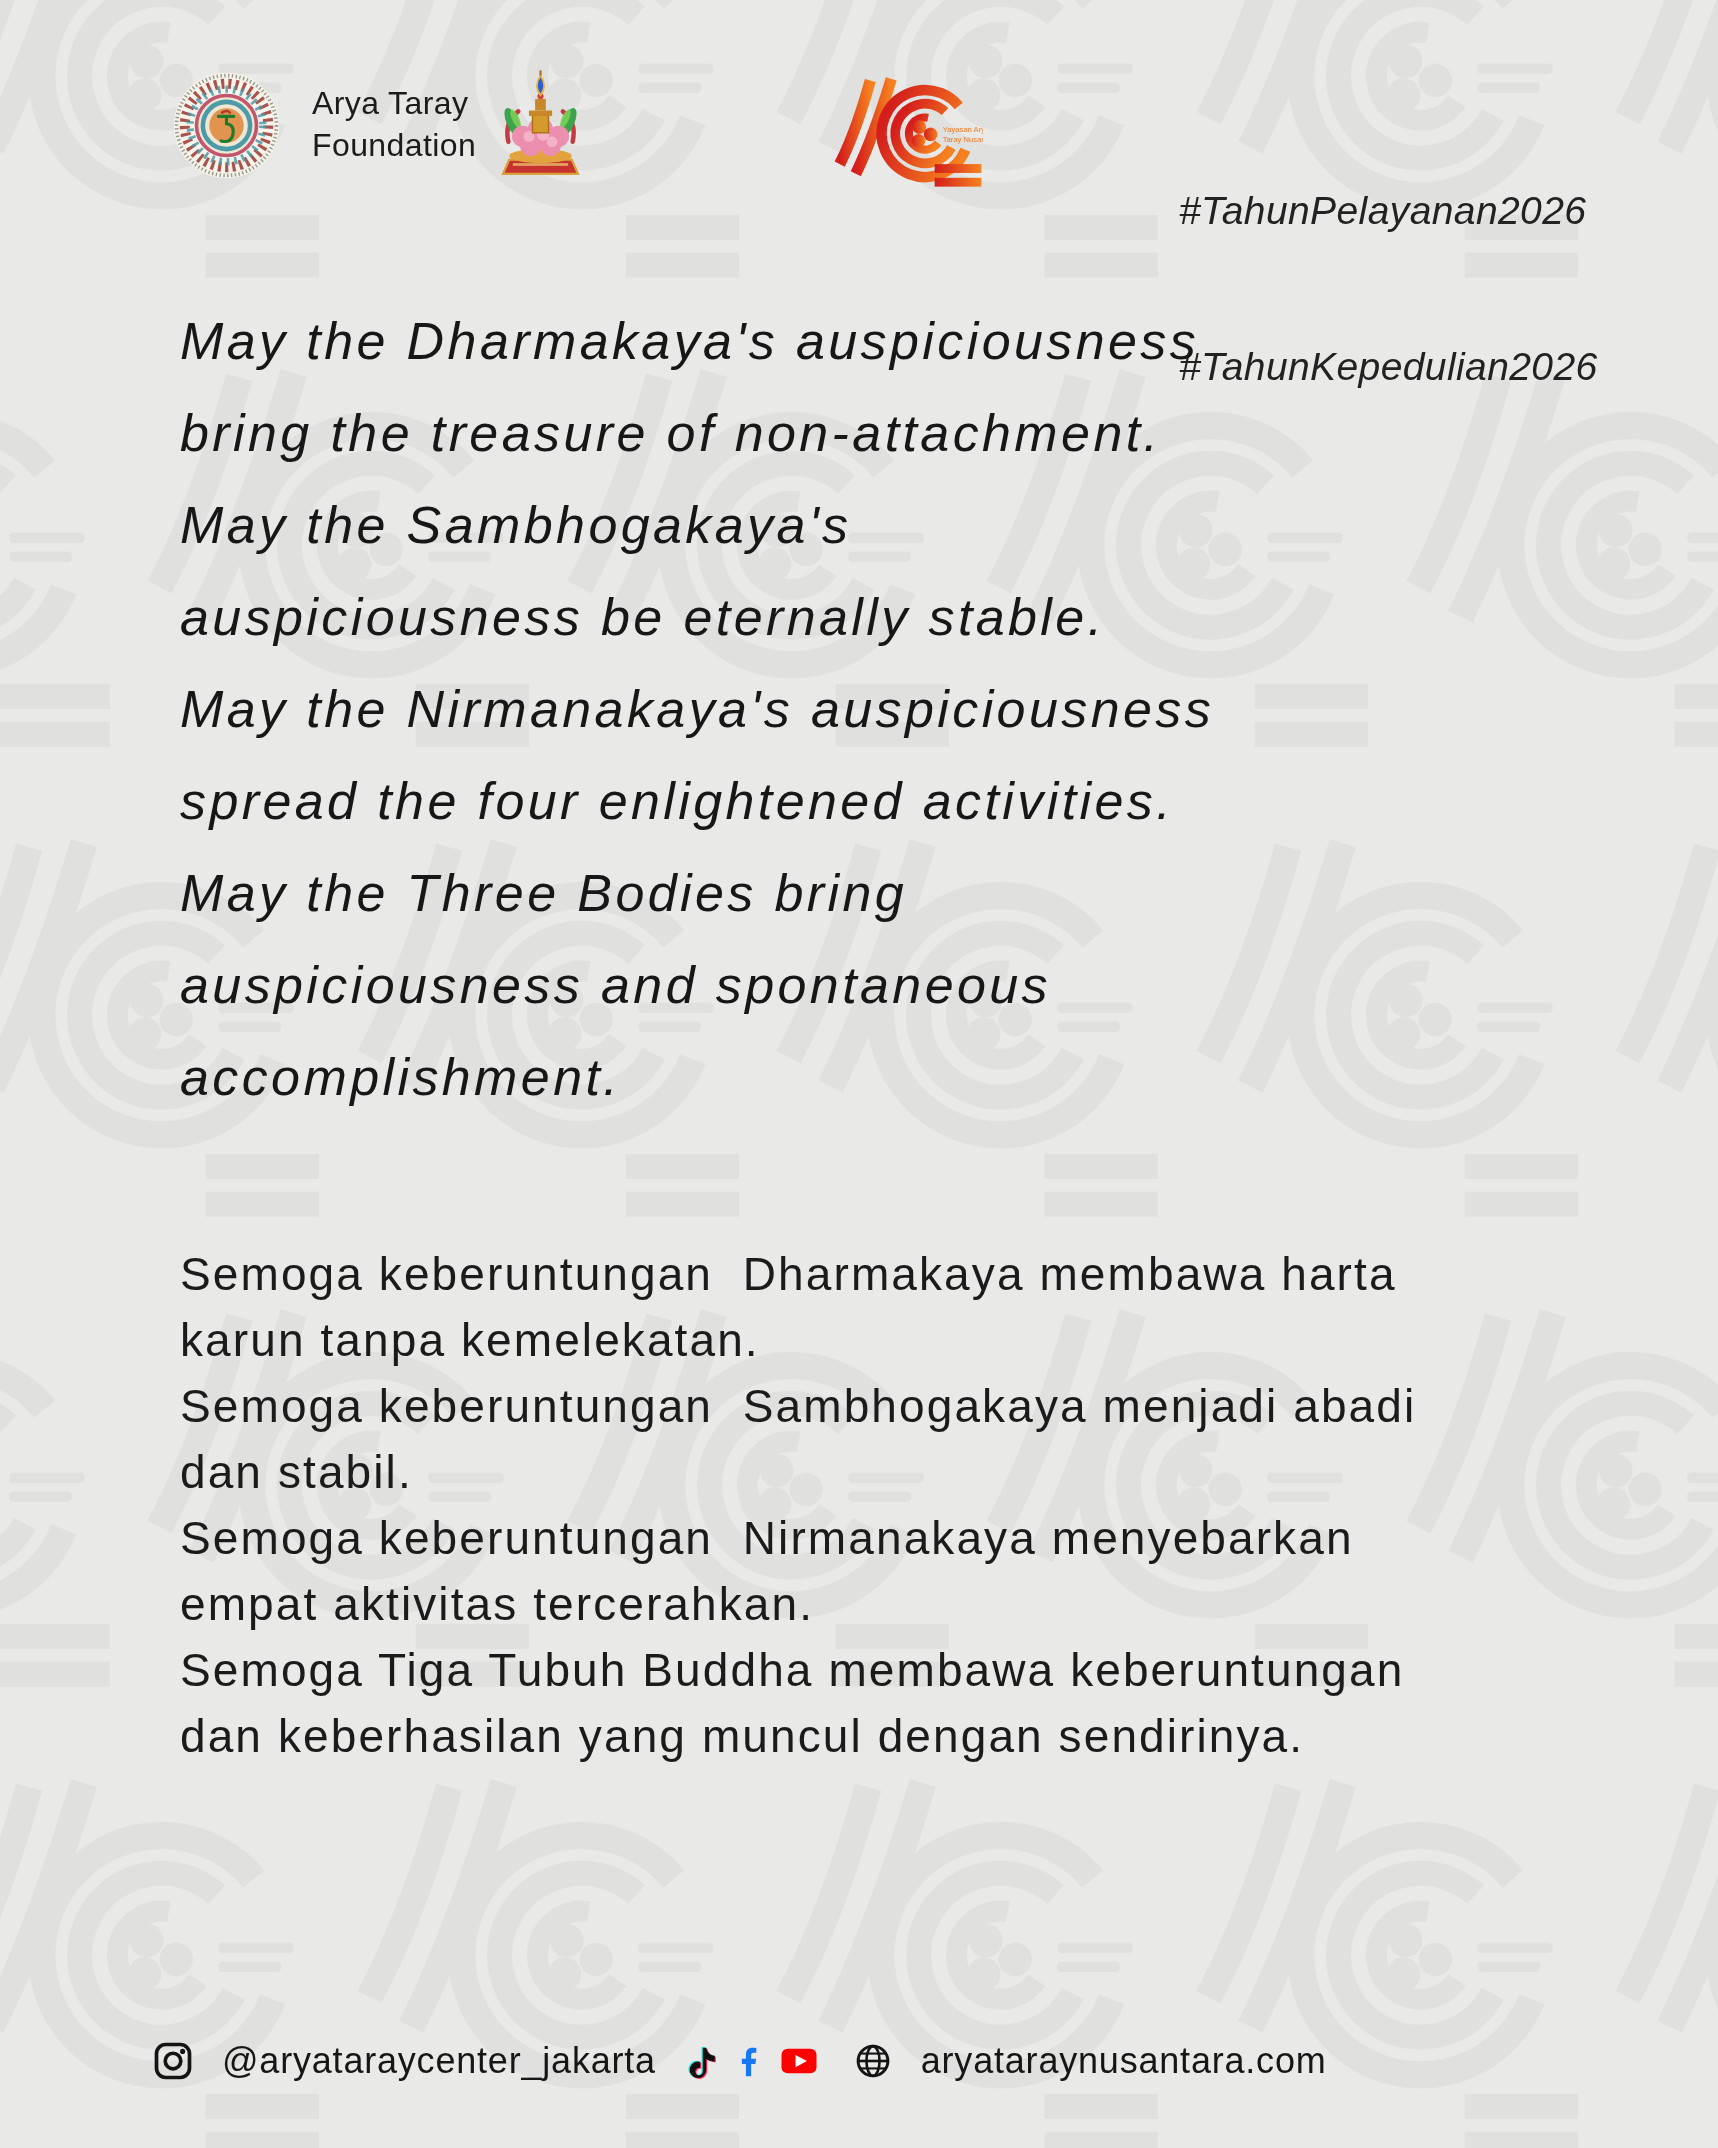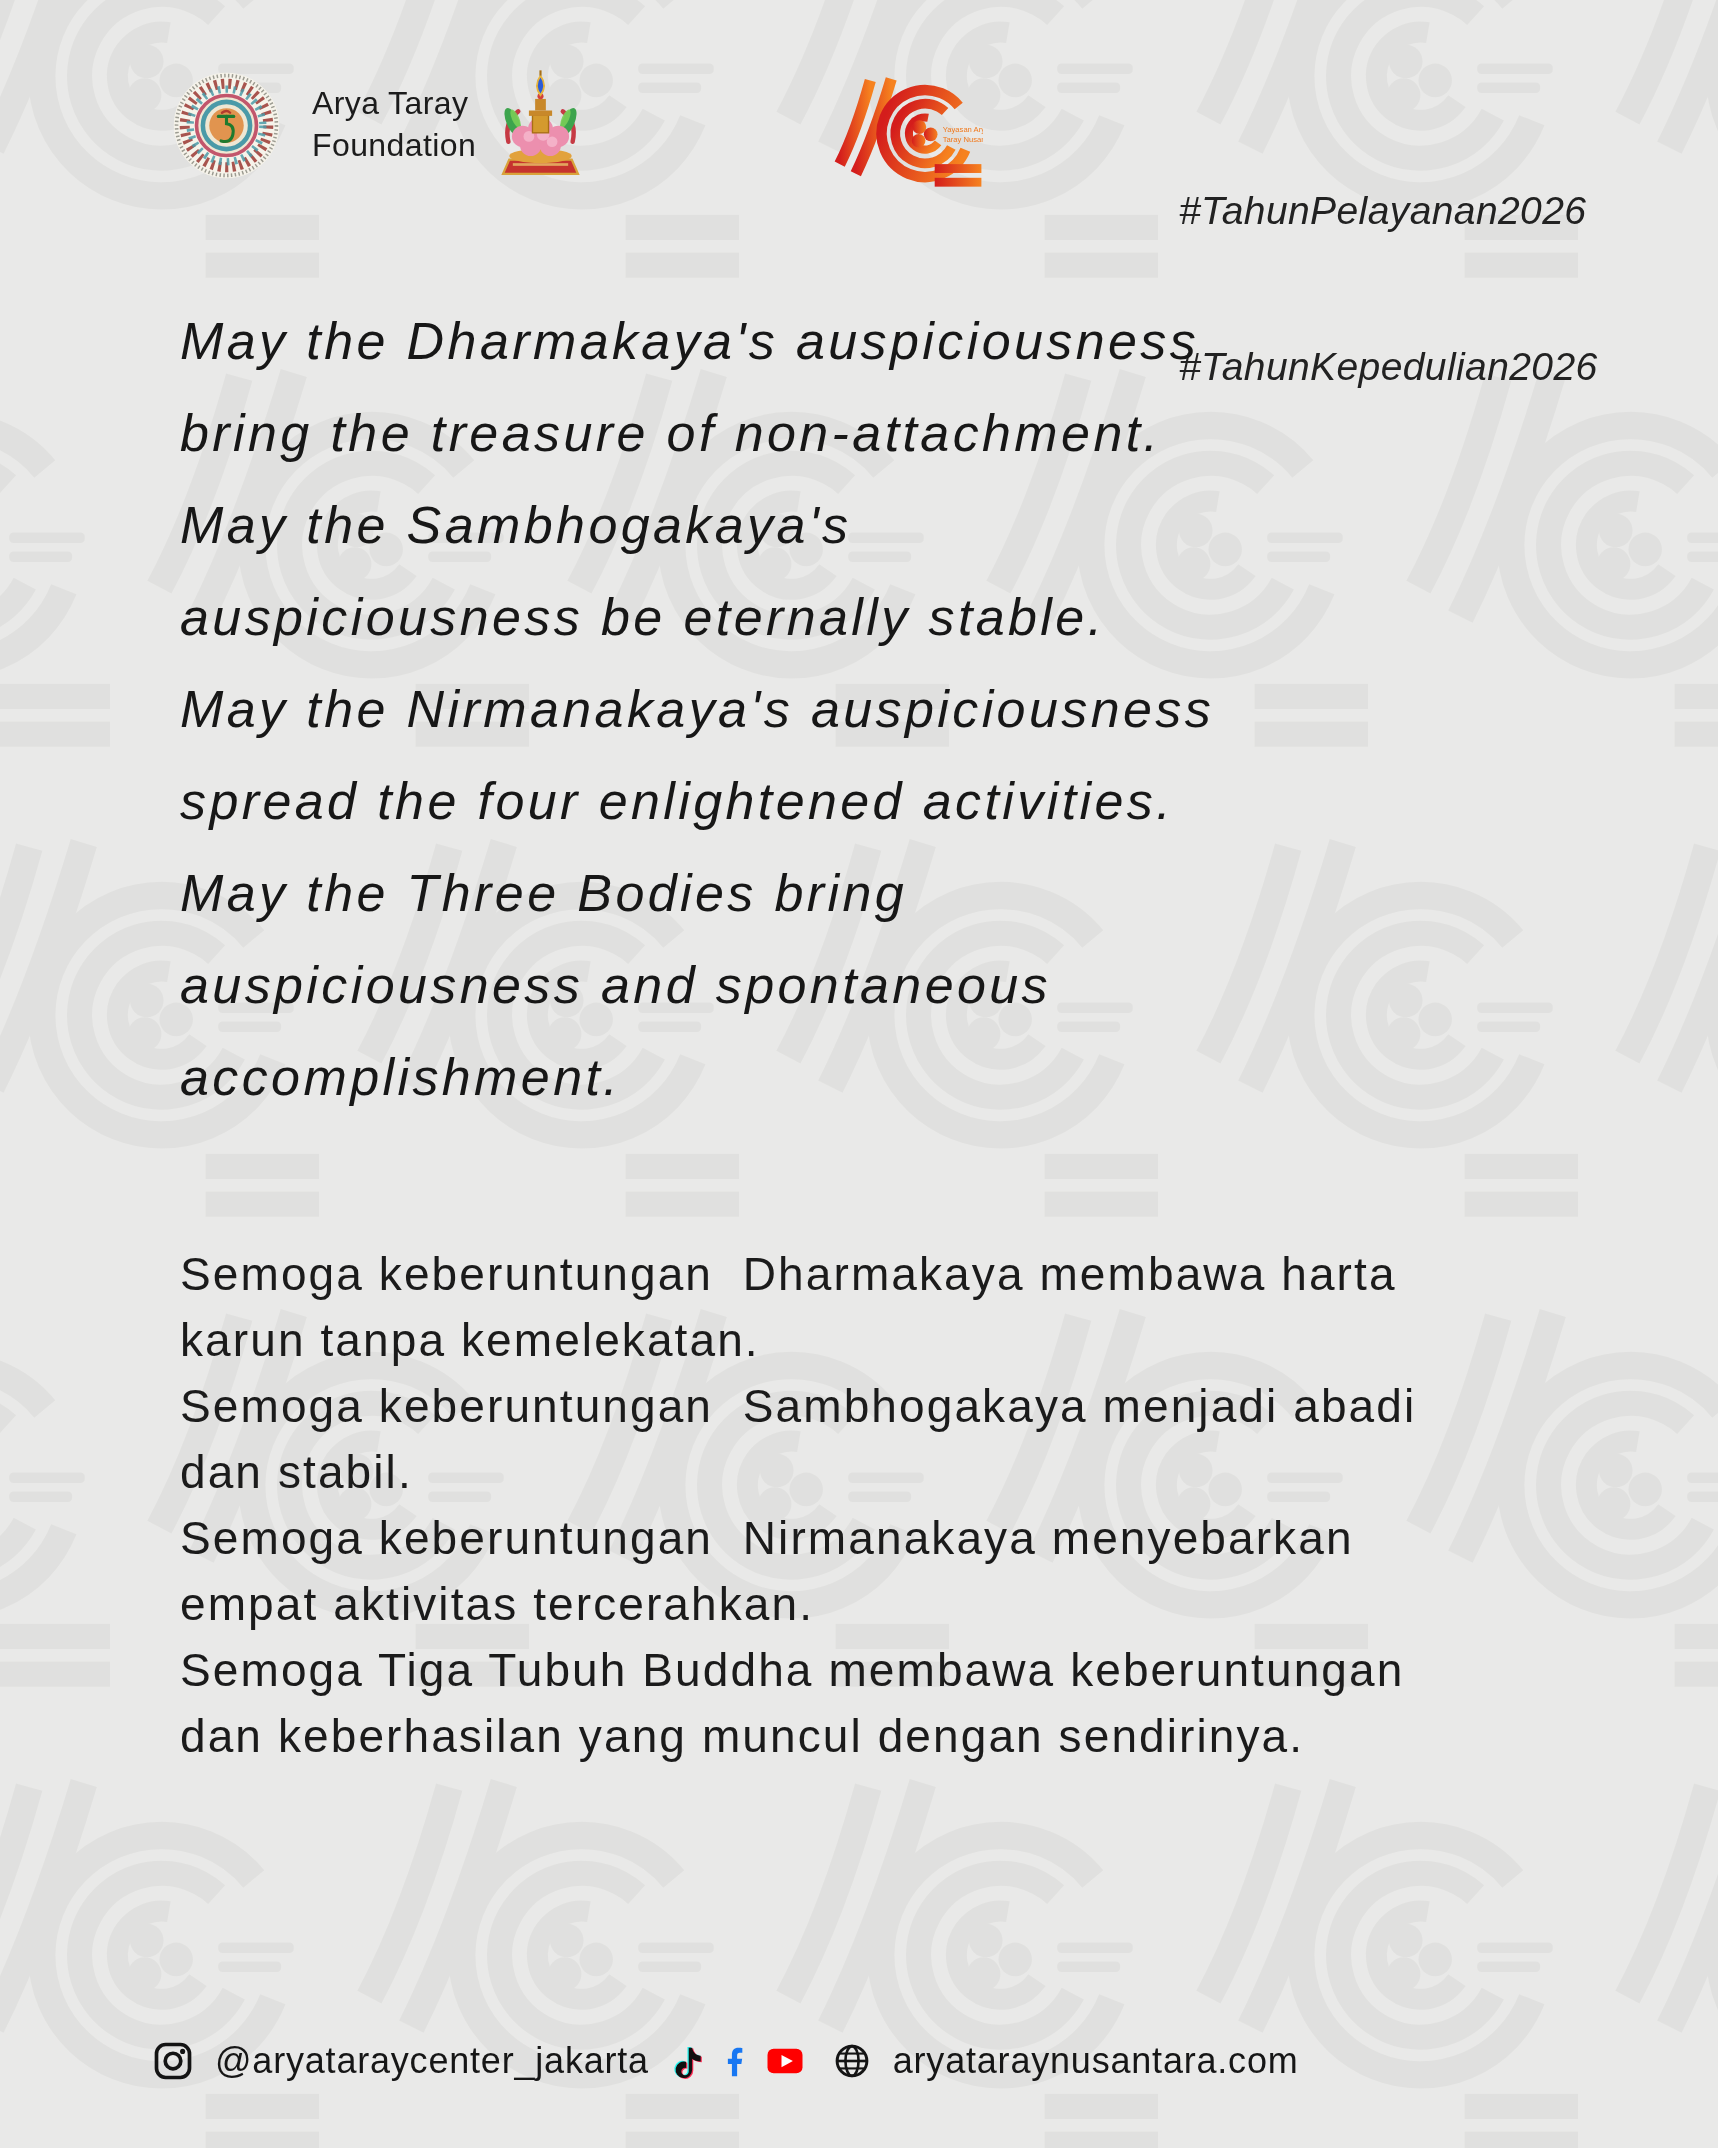--- a/index.html
+++ b/index.html
@@ -27,21 +27,21 @@
     font-size:52px;line-height:92px;font-style:italic;font-weight:400;
     letter-spacing:3.4px;color:#171717;white-space:pre-wrap;width:1410px;
   }
   .quote-id{
     font-size:46px;line-height:66px;font-weight:400;
     letter-spacing:2.1px;color:#1b1b1b;white-space:pre-wrap;width:1410px;
   }
   
   .footer{
     position:absolute;left:151px;top:2031px;height:60px;
-    display:flex;align-items:center;gap:20px;
+    display:flex;align-items:center;gap:27px;
     font-size:36px;color:#161616;letter-spacing:0.8px;
   }
   .footer .icn{display:flex;align-items:center;justify-content:center;}
   .icon-row{display:flex;align-items:center;gap:8.4px;}
 </style>
 </head>
 <body>
 
 <div id="canvas">
 

